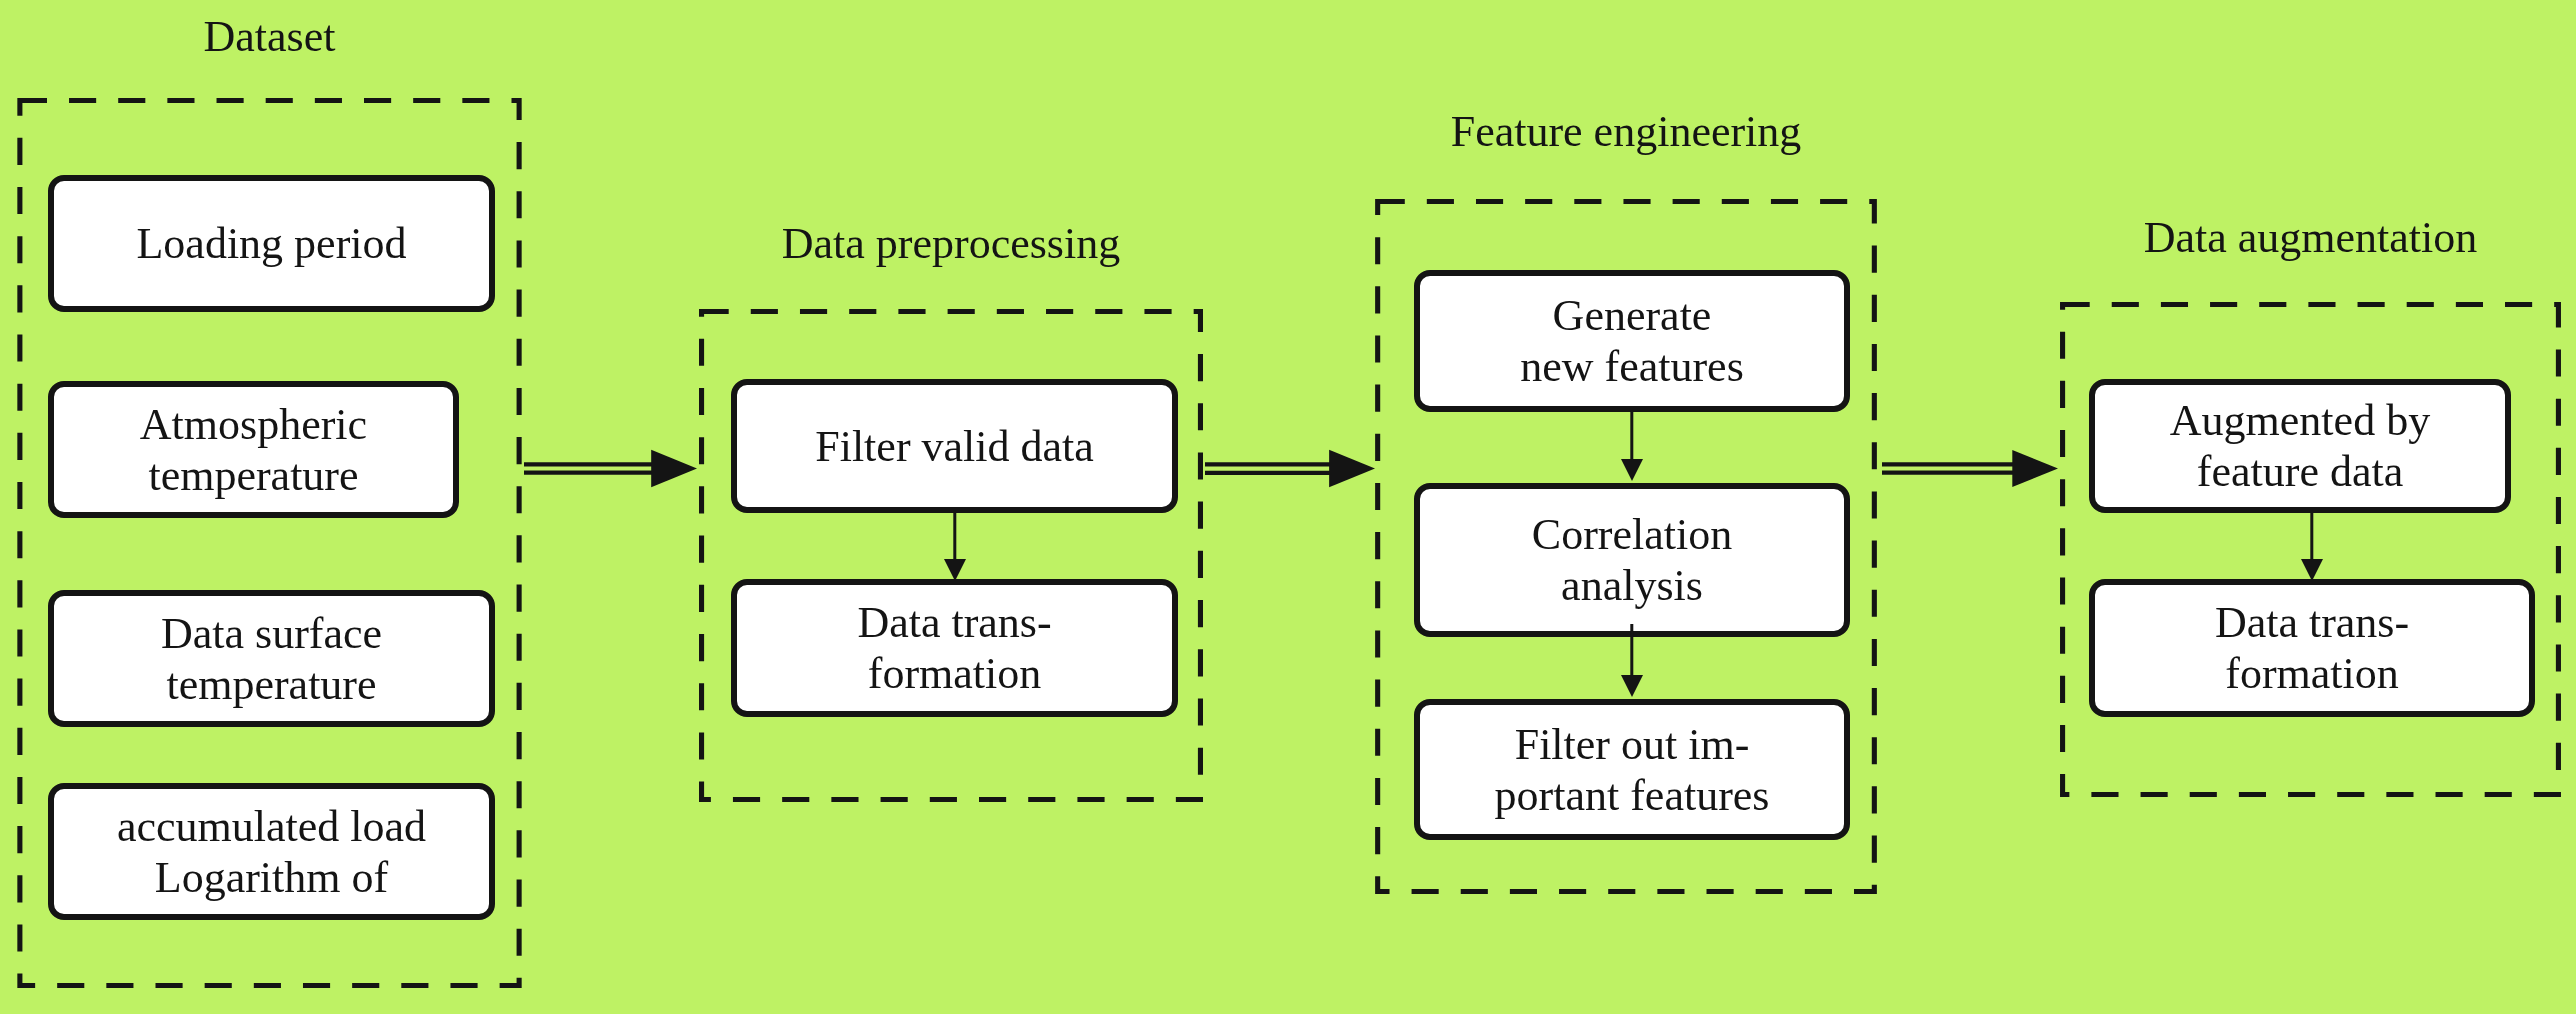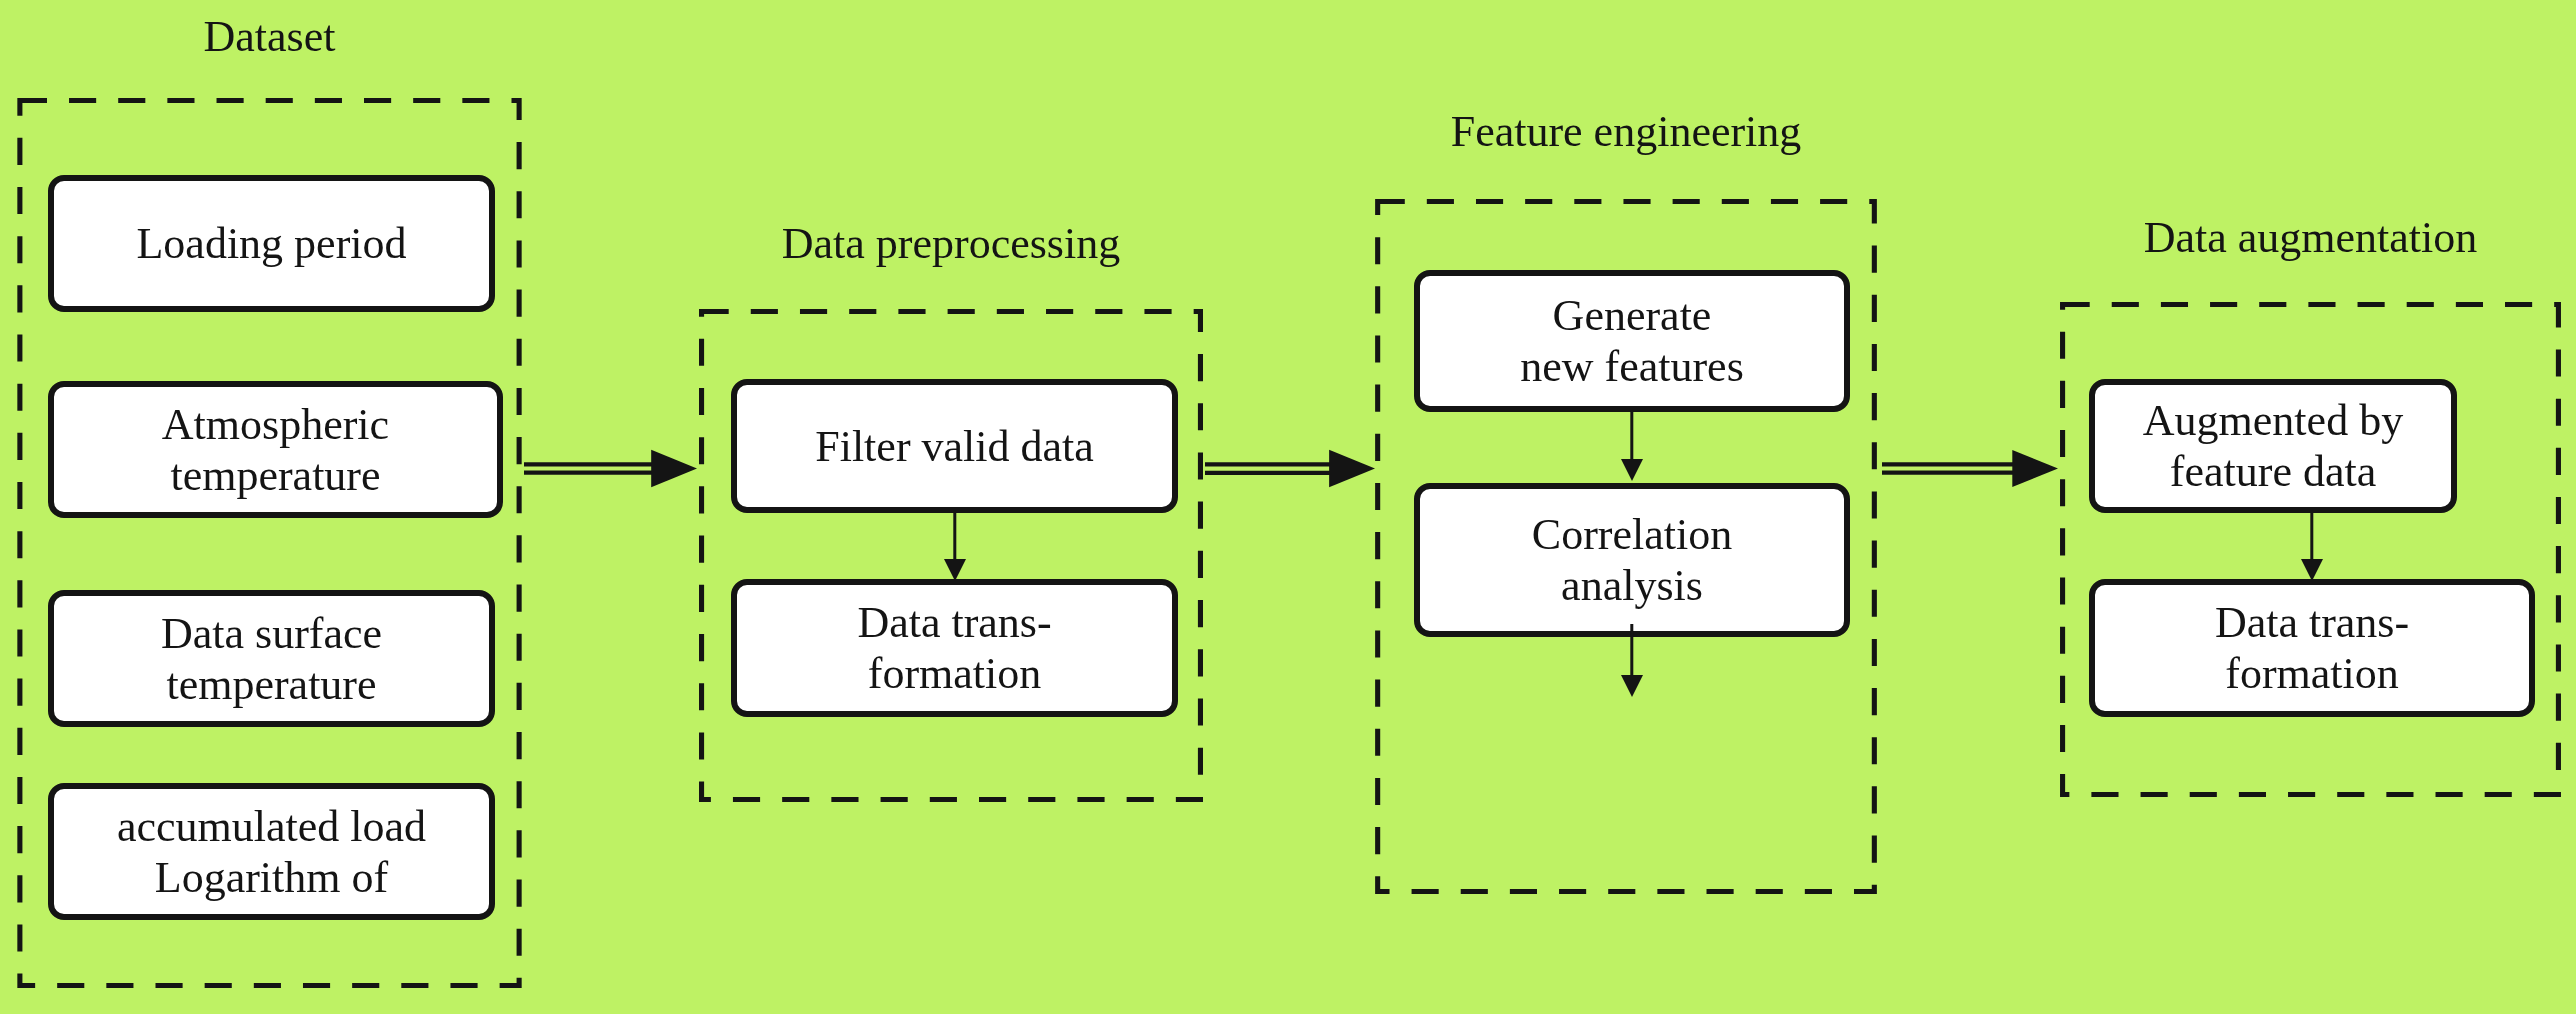--- a/index.html
+++ b/index.html
@@ -61,21 +61,21 @@
 
   <div class="gtitle" style="left:17px; top:11px; width:505px;">Dataset</div>
   <svg class="goutline" style="left:17px; top:98px;" width="505" height="890" viewBox="0 0 595 1050">
     <rect x="3" y="3" width="589" height="1044" fill="none" stroke="#141414" stroke-width="6" stroke-dasharray="32 26"></rect>
   </svg>
 
   <div class="node" style="left:48px; top:175px; width:447px; height:137px;">
     <span class="bline">Loading period</span>
     <span class="bline"></span>
   </div>
-  <div class="node" style="left:48px; top:381px; width:455px; height:137px;">
+  <div class="node" style="left:48px; top:381px; width:411px; height:137px;">
     <span class="bline">Atmospheric</span>
     <span class="bline">temperature</span>
   </div>
   <div class="node" style="left:48px; top:590px; width:447px; height:137px;">
     <span class="bline">Data surface</span>
     <span class="bline">temperature</span>
   </div>
   <div class="node" style="left:48px; top:783px; width:447px; height:137px;">
     <span class="bline">accumulated load</span>
     <span class="bline">Logarithm of</span>
@@ -125,33 +125,37 @@
       <span class="head"></span>
   </div>
   <div class="node" style="left:1414px; top:483px; width:436px; height:154px;">
     <span class="bline">Correlation</span>
     <span class="bline">analysis</span>
   </div>
   <div class="varrow" style="left:1615px; top:624px; width:34px; height:73px;">
     <span class="shaft" style="height:54px;"></span>
       <span class="head"></span>
   </div>
+  <div class="node" style="left:1414px; top:699px; width:436px; height:141px;">
+    <span class="bline">Filter out im-</span>
+    <span class="bline">portant features</span>
+  </div>
 
   <svg class="harrow" style="left:1882px; top:443px;" width="176" height="51" viewBox="0 0 208 60">
     <line x1="0" y1="25" x2="162" y2="25" stroke="#141414" stroke-width="5"></line>
     <line x1="0" y1="35" x2="162" y2="35" stroke="#141414" stroke-width="5"></line>
     <polygon points="154,8 208,30 154,52" fill="#141414"></polygon>
   </svg>
 
   <div class="gtitle" style="left:2060px; top:212px; width:501px;">Data augmentation</div>
   <svg class="goutline" style="left:2060px; top:302px;" width="501" height="495" viewBox="0 0 591 584">
     <rect x="3" y="3" width="585" height="578" fill="none" stroke="#141414" stroke-width="6" stroke-dasharray="32 26"></rect>
   </svg>
 
-  <div class="node" style="left:2089px; top:379px; width:368px; height:134px;">
+  <div class="node" style="left:2089px; top:379px; width:422px; height:134px;">
     <span class="bline">Augmented by</span>
     <span class="bline">feature data</span>
   </div>
   <div class="varrow" style="left:2295px; top:513px; width:34px; height:68px;">
     <span class="shaft" style="height:49px;"></span>
       <span class="head"></span>
   </div>
   <div class="node" style="left:2089px; top:579px; width:446px; height:138px;">
     <span class="bline">Data trans-</span>
     <span class="bline">formation</span>

